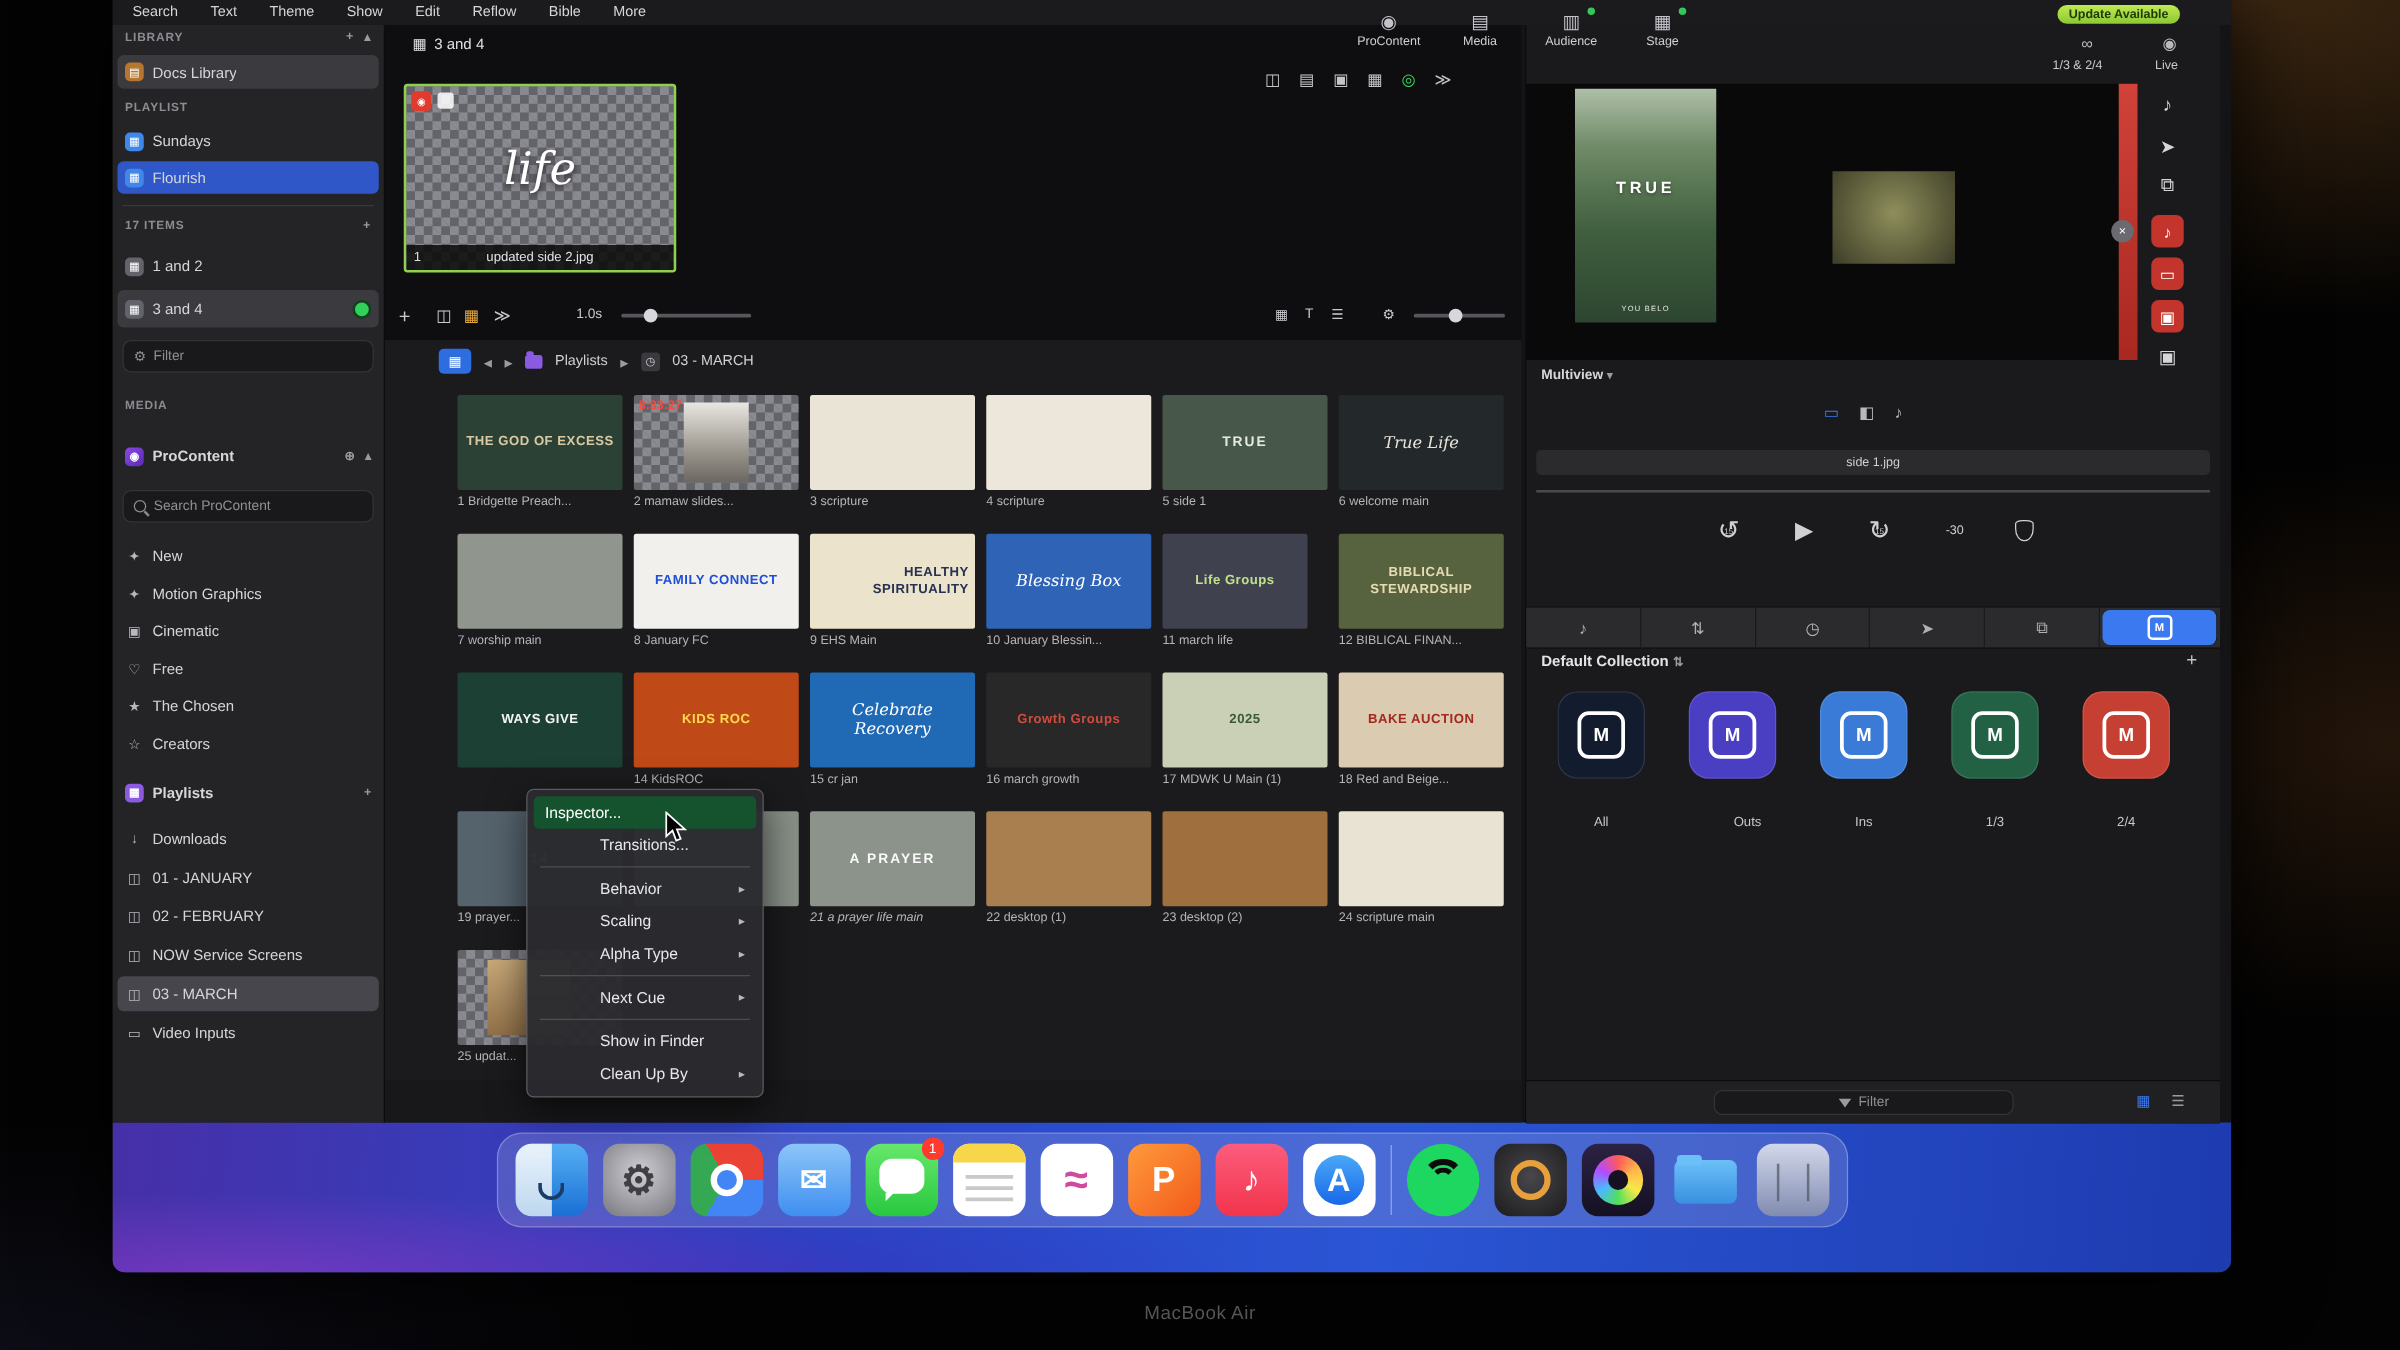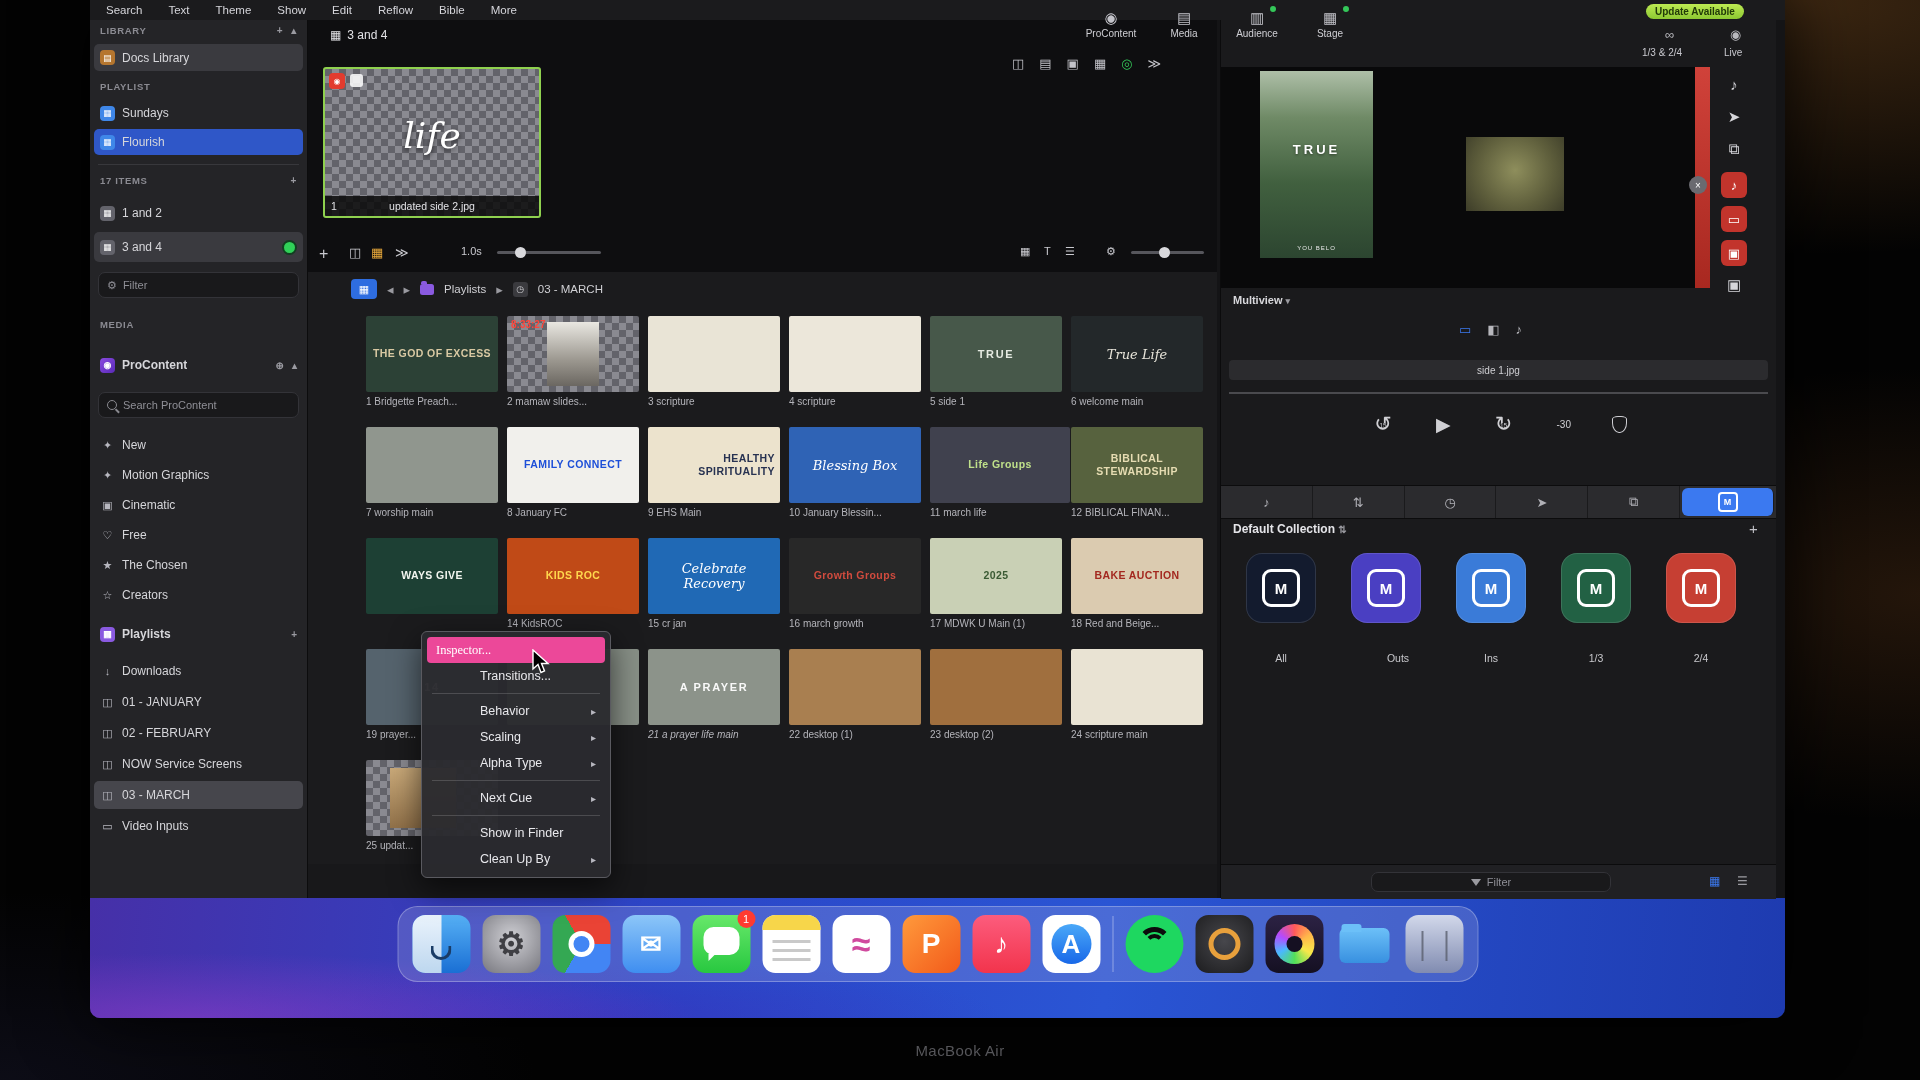--- a/index.html
+++ b/index.html
@@ -143,21 +143,21 @@
     align-items:center;justify-content:center;box-shadow:inset 0 0 0 1px rgba(255,255,255,.12);}
   .macro .m-logo{width:32px;height:32px;border-width:3px;border-radius:9px;font-size:15px;color:#fff;}
   .macro-lbl{position:absolute;top:632px;width:70px;text-align:center;color:#c8c8cc;font-size:10.5px;}
   .rp-bottom{position:absolute;left:0;top:844px;width:555px;height:34px;background:#202023;
     border-top:1px solid #0b0b0c;color:#9a9aa0;}
   
   .ctx{position:absolute;left:331px;top:631px;width:188px;background:rgba(42,42,46,.97);
     border:1px solid #5a5a60;border-radius:6px;padding:5px 0;z-index:50;
     box-shadow:0 10px 30px rgba(0,0,0,.6);}
   .ctx-item{height:26px;display:flex;align-items:center;padding:0 14px;color:#e8e8ec;font-size:12.5px;margin-left:44px;}
-  .ctx-item.hl{background:#ec4899;border-radius:4px;margin:0 5px;padding:0 9px;color:#fff;font-family:Liberation Serif, serif;}
+  .ctx-item.hl{background:#14532d;border-radius:4px;margin:0 5px;padding:0 9px;color:#fff;}
   .ctx-item .arr{margin-left:auto;font-size:10px;color:#b8b8c0;}
   .ctx-sep{height:1px;background:rgba(255,255,255,.16);margin:4px 10px;}
   
   .cursor{position:absolute;left:441px;top:649px;z-index:60;}
   
   .wallpaper{position:absolute;left:0;top:898px;width:1695px;height:120px;
     background:
       radial-gradient(50% 90% at 6% 100%, rgba(140,60,200,.6), transparent 60%),
       radial-gradient(40% 80% at 30% 100%, rgba(60,40,180,.4), transparent 60%),
       linear-gradient(95deg,#4630a8 0%,#2b46c8 35%,#2a55d4 60%,#1e3bb0 100%);z-index:1;}
@@ -427,21 +427,21 @@
             </div>
             <div class="thumb-cap" style="position: absolute; left: 200px; top: 235px; width: 132px; height: 13px;">8 January FC</div>
             <div class="thumb" style="position: absolute; left: 341px; top: 155px; width: 132px; height: 76px; background: rgb(236, 227, 205);">
               <div class="art art-poster" style="color: rgb(39, 50, 81); text-align: right;">HEALTHY SPIRITUALITY</div>
             </div>
             <div class="thumb-cap" style="position: absolute; left: 341px; top: 235px; width: 132px; height: 13px;">9 EHS Main</div>
             <div class="thumb" style="position: absolute; left: 482px; top: 155px; width: 132px; height: 76px; background: rgb(47, 99, 181);">
               <div class="art art-script" style="color: rgb(255, 255, 255);">Blessing Box</div>
             </div>
             <div class="thumb-cap" style="position: absolute; left: 482px; top: 235px; width: 132px; height: 13px;">10 January Blessin...</div>
-            <div class="thumb" style="position: absolute; left: 623px; top: 155px; width: 140px; height: 76px; background: rgb(64, 65, 78);">
+            <div class="thumb" style="position: absolute; left: 623px; top: 155px; width: 116px; height: 76px; background: rgb(64, 65, 78);">
               <div class="art art-poster" style="color: rgb(191, 224, 138);">Life Groups</div>
             </div>
             <div class="thumb-cap" style="position: absolute; left: 623px; top: 235px; width: 132px; height: 13px;">11 march life</div>
             <div class="thumb" style="position: absolute; left: 764px; top: 155px; width: 132px; height: 76px; background: rgb(87, 98, 62);">
               <div class="art art-poster" style="color: rgb(230, 220, 178);">BIBLICAL STEWARDSHIP</div>
             </div>
             <div class="thumb-cap" style="position: absolute; left: 764px; top: 235px; width: 132px; height: 13px;">12 BIBLICAL FINAN...</div>
             <div class="thumb" style="position: absolute; left: 59px; top: 266px; width: 132px; height: 76px; background: rgb(29, 64, 52);">
               <div class="art art-poster" style="color: rgb(242, 245, 239);">WAYS GIVE</div>
             </div>

